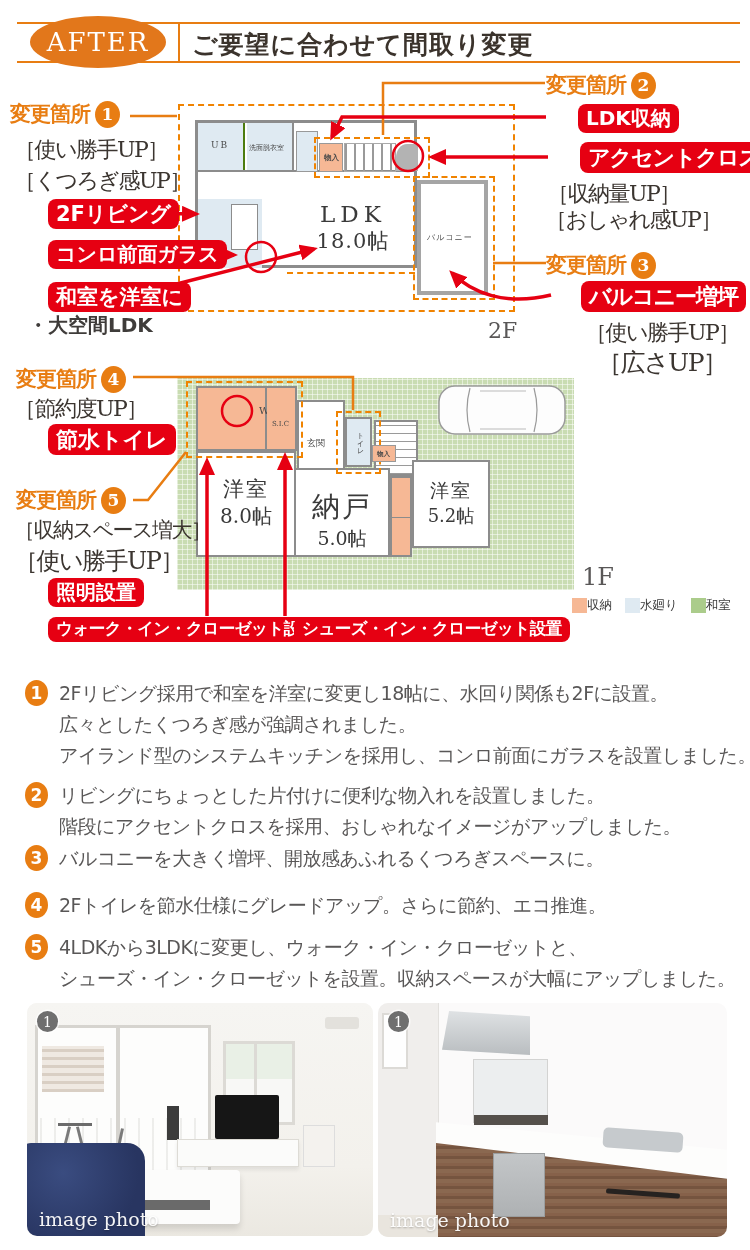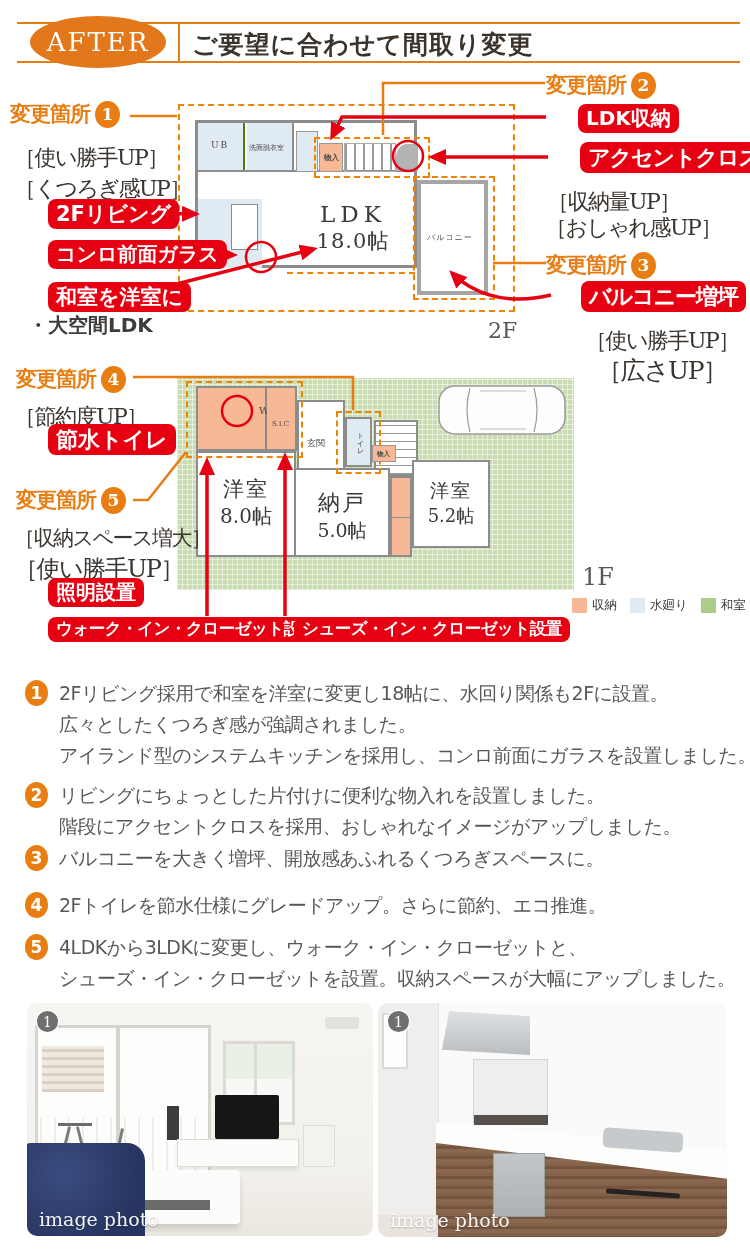--- a/index.html
+++ b/index.html
@@ -17,42 +17,42 @@
       font-size:25px;color:#3b332c;font-weight:600;letter-spacing:1px;white-space:nowrap;}
 
   
   .chg{position:absolute;display:flex;align-items:center;gap:5px;z-index:10;}
   .chg .t{color:#e87d12;font-weight:bold;font-size:21px;font-family:"DejaVu Serif",serif;
       letter-spacing:-1px;white-space:nowrap;}
   .chg .n{width:25px;height:27px;border-radius:50%;background:#e87d12;color:#fff;font-weight:bold;
       font-size:17px;display:flex;align-items:center;justify-content:center;
       font-family:"DejaVu Serif",serif;}
   .merit{position:absolute;font-family:"DejaVu Serif",serif;color:#3b3530;font-size:22px;
-      font-weight:500;white-space:nowrap;letter-spacing:-1.5px;z-index:10;margin-top:8px;}
+      font-weight:500;white-space:nowrap;letter-spacing:-1.5px;z-index:10;}
   .rbadge{position:absolute;background:#e60012;color:#fff;font-weight:bold;border-radius:8px;
       padding:3px 8px;font-size:20px;line-height:1.15;white-space:nowrap;z-index:10;margin-left:31px;}
   .plain-note{position:absolute;color:#3f3c3a;font-size:20px;font-weight:bold;
       white-space:nowrap;z-index:10;}
 
   
   .dashed{position:absolute;border:2px dashed #f08300;z-index:3;}
   .wall{border:3px solid #8c8c8c;background:#fff;}
   .room{position:absolute;box-sizing:border-box;}
   .rlbl{position:absolute;color:#4a4a4a;z-index:4;white-space:nowrap;font-family:"DejaVu Serif",serif;}
   .floor-tag{position:absolute;font-family:"DejaVu Serif",serif;color:#595757;z-index:4;}
   .stairs-v{background:repeating-linear-gradient(90deg,#9a9a9a 0 1.5px,transparent 1.5px 9px);}
   .stairs-h{background:repeating-linear-gradient(0deg,#9a9a9a 0 1.5px,transparent 1.5px 8px);}
   .green-grid{background-color:#c9dcb2;
       background-image:repeating-linear-gradient(0deg,rgba(255,255,255,.5) 0 1px,transparent 1px 5px),
                        repeating-linear-gradient(90deg,rgba(255,255,255,.5) 0 1px,transparent 1px 5px);}
   .overlay{position:absolute;left:0;top:0;z-index:6;pointer-events:none;}
 
   
   .legend{position:absolute;left:572px;top:597px;display:flex;gap:13px;align-items:center;z-index:4;}
-  .legend .it{display:flex;align-items:center;gap:5px;}
+  .legend .it{display:flex;align-items:center;}
   .legend .sw{width:15px;height:15px;}
   .legend .lb{font-family:"DejaVu Serif",serif;font-size:12.5px;color:#3c3c3c;}
 
   
   .note{position:absolute;left:25px;display:flex;gap:11px;z-index:4;}
   .note .nn{flex:none;width:23px;height:26px;background:#e87d12;border-radius:50%;color:#fff;
       font-size:17px;font-weight:bold;display:flex;align-items:center;justify-content:center;margin-top:2px;}
   .note .nl{font-size:19px;color:#595757;line-height:31px;letter-spacing:-0.5px;white-space:nowrap;}
 
   
@@ -177,21 +177,21 @@
     <span class="rlbl" style="left:4px;top:4px;font-size:6.5px;font-weight:bold;">物入</span>
   </div>
   <div class="room" style="left:196px;top:451px;width:100px;height:106px;background:#fff;border:2.5px solid #8c8c8c;z-index:2;">
     <div class="rlbl" style="left:0;top:22px;width:100%;text-align:center;color:#3a3a3a;">
       <div style="font-size:21px;letter-spacing:2px;">洋室</div>
       <div style="font-size:20px;">8.0帖</div>
     </div>
   </div>
   <div class="room" style="left:296px;top:468px;width:94px;height:89px;background:#fff;border:2.5px solid #8c8c8c;border-left:none;z-index:2;">
     <div class="rlbl" style="left:0;top:18px;width:100%;text-align:center;color:#3a3a3a;">
-      <div style="font-size:22px;letter-spacing:2px;">納戸</div>
+      <div style="font-size:28px;letter-spacing:2px;">納戸</div>
       <div style="font-size:19px;">5.0帖</div>
     </div>
   </div>
   <div class="room" style="left:390px;top:476px;width:22px;height:81px;background:#f6b895;border:2px solid #8c8c8c;z-index:2;">
     <div style="position:absolute;left:0;top:50%;width:100%;height:0;border-top:1.5px solid #8c8c8c;"></div>
   </div>
   <div class="room" style="left:412px;top:460px;width:78px;height:88px;background:#fff;border:2.5px solid #8c8c8c;z-index:2;">
     <div class="rlbl" style="left:0;top:16px;width:100%;text-align:center;color:#3a3a3a;">
       <div style="font-size:19px;letter-spacing:2px;">洋室</div>
       <div style="font-size:18px;">5.2帖</div>

